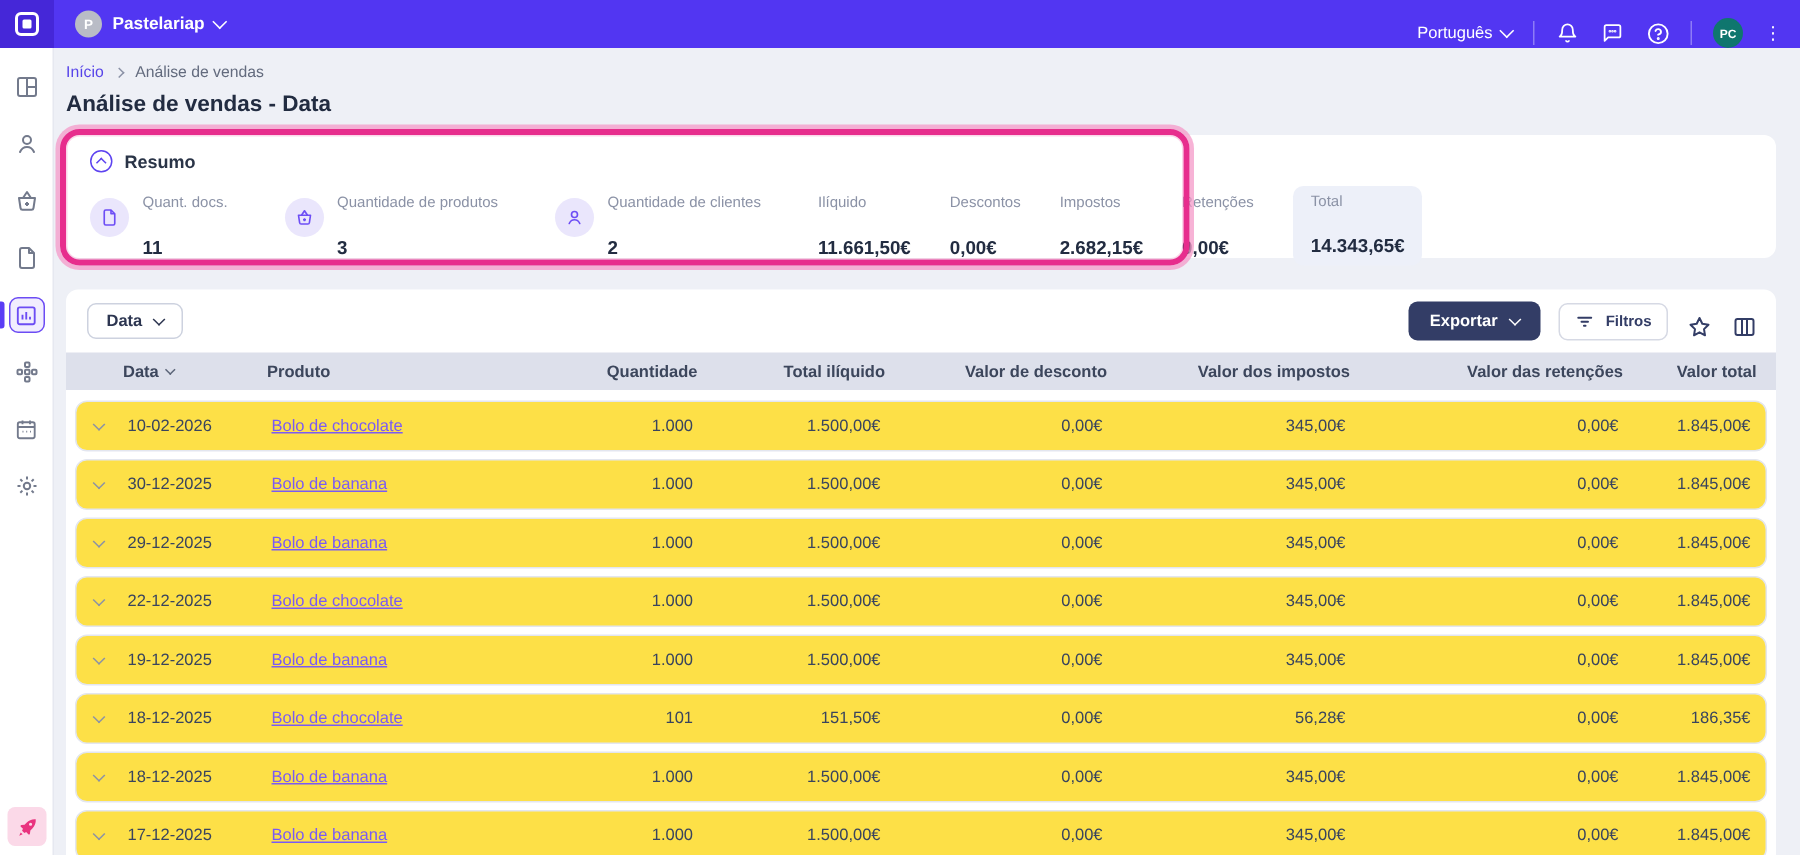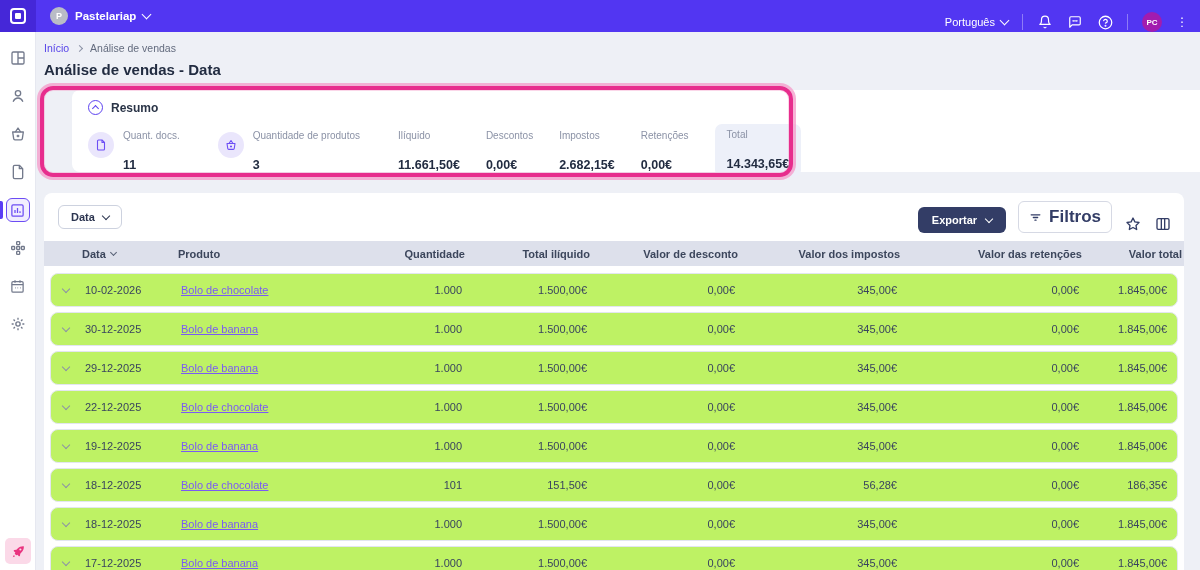--- a/index.html
+++ b/index.html
@@ -16,21 +16,21 @@
   .avatar-sm { width:18px; height:18px; border-radius:50%; background:#b9bcc6; color:#fff; font-size:9px;
     display:flex; align-items:center; justify-content:center; font-weight:bold; }
   .company-name { color:#fff; font-size:11.5px; font-weight:bold; }
   .chev { width:7px; height:7px; border-right:1.5px solid #fff; border-bottom:1.5px solid #fff;
     transform:rotate(45deg); margin-top:-3px; }
   .topbar-right { margin-left:auto; display:flex; align-items:center; gap:14px; padding-right:14px;margin-top:12px; }
   .lang { display:flex; align-items:center; gap:6px; color:#fff; font-size:11px; cursor:pointer; }
   .tb-div { width:1px; height:16px; background:rgba(255,255,255,.35); }
   .tb-icon { width:16px; height:16px; color:#fff; cursor:pointer; display:flex; align-items:center; justify-content:center; }
   .tb-icon svg { display:block; }
-  .avatar-user { width:20px; height:20px; border-radius:50%; background:#a21caf; color:#fff; font-size:8px;
+  .avatar-user { width:20px; height:20px; border-radius:50%; background:#0f766e; color:#fff; font-size:8px;
     display:flex; align-items:center; justify-content:center; font-weight:bold; cursor:pointer; }
   .kebab { color:#fff; font-size:12px; letter-spacing:0; line-height:4px; cursor:pointer; width:10px; text-align:center; }
 
   
   .sidebar { position:fixed; top:32px; left:0; width:36px; height:538px; background:#fff;
     border-right:1px solid #e6e8f0; display:flex; flex-direction:column; align-items:center; padding-top:14px; z-index:20; }
   .side-item { width:24px; height:24px; margin-bottom:14px; display:flex; align-items:center; justify-content:center;
     color:#737a8c; cursor:pointer; border-radius:6px; position:relative; }
   .side-item.active { color:#6c4cf4; border:1.5px solid #6c4cf4; background:#f1edfe; }
   .side-item.active::before { content:""; position:absolute; left:-7px; top:2px; width:3px; height:18px;
@@ -40,21 +40,21 @@
 
   
   .main { position:absolute; top:32px; left:36px; width:976px; height:538px; padding:10px 16px 0 8px; }
   .breadcrumb { display:flex; align-items:center; gap:8px; font-size:10.5px; margin-bottom:7px; }
   .bc-link { color:#5643e9; cursor:pointer; }
   .bc-sep { width:5px; height:5px; border-right:1.5px solid #8b92a6; border-bottom:1.5px solid #8b92a6; transform:rotate(-45deg); }
   .bc-cur { color:#636b7e; }
   .page-title { font-size:15px; font-weight:bold; color:#222c41; margin-bottom:12px; }
 
   
-  .resumo-wrap { position:relative;padding-left:28px; }
+  .resumo-wrap { position:relative; }
   .resumo-card { background:#fff; border-radius:8px; width:1140px; height:82px; padding:10px 16px; }
   .resumo-head { display:flex; align-items:center; gap:8px; margin-bottom:9px; }
   .collapse-btn { width:15px; height:15px; border:1.5px solid #5d43f0; border-radius:50%; color:#5d43f0;
     display:flex; align-items:center; justify-content:center; cursor:pointer; }
   .collapse-btn .chev-up { width:5px; height:5px; border-left:1.5px solid #5d43f0; border-top:1.5px solid #5d43f0;
     transform:rotate(45deg); margin-top:2px; }
   .resumo-title { font-size:12px; font-weight:bold; color:#2a3447; }
   .stats-row { display:flex; align-items:center; }
   .stat { display:flex; align-items:flex-start; gap:9px; margin-right:38px; }
   .stat-icon { width:26px; height:26px; border-radius:50%; background:#eae6fc; color:#6d4ef5;
@@ -75,37 +75,37 @@
   .group-btn { display:flex; align-items:center; gap:8px; border:1px solid #cdd2df; border-radius:6px;
     background:#fff; padding:5px 12px; font-size:11px; color:#2c3550; cursor:pointer; font-weight:bold; }
   .group-btn .chev-d { width:6px; height:6px; border-right:1.5px solid #2c3550; border-bottom:1.5px solid #2c3550;
     transform:rotate(45deg); margin-top:-2px; }
   .controls-right { margin-left:auto; display:flex; align-items:flex-end; gap:12px; }
   .export-btn { display:flex; align-items:center; gap:9px; background:#333d66; color:#fff; border:none;
     border-radius:6px; padding:7px 14px; font-size:11px; font-weight:bold; cursor:pointer; }
   .export-btn .chev-d { width:6px; height:6px; border-right:1.5px solid #fff; border-bottom:1.5px solid #fff;
     transform:rotate(45deg); margin-top:-2px; }
   .filter-btn { display:flex; align-items:center; gap:7px; background:#fff; border:1px solid #d6d9e4;
-    border-radius:6px; padding:5px 10px; font-size:17px; font-weight:bold; color:#333d66; cursor:pointer; }
+    border-radius:6px; padding:5px 10px; font-size:10px; font-weight:bold; color:#333d66; cursor:pointer; }
   .icon-btn { color:#333d66; cursor:pointer; display:flex; align-items:center; justify-content:center; width:18px; height:18px; }
 
   .thead { display:grid; grid-template-columns:34px 96px 1fr 100px 125px 148px 162px 182px 96px;
     background:#dde0eb; height:25px; align-items:center; font-size:11px; font-weight:bold; color:#3c465c; }
   .thead > div { padding:0 4px; white-space:nowrap; }
   .th-sort { display:flex; align-items:center; gap:5px; cursor:pointer; }
   .th-sort .chev-d { width:5px; height:5px; border-right:1.5px solid #5b6478; border-bottom:1.5px solid #5b6478;
     transform:rotate(45deg); margin-top:-2px; }
   .num { text-align:right; }
   .thead .num { padding-right:6px; }
-  .thead > div:last-child { padding-right:2px; }
+  .thead > div:last-child { padding-right:13px; }
 
   .rows { padding:7px 6px 0 6px; }
   .row-card { display:grid; grid-template-columns:30px 96px 1fr 100px 125px 148px 162px 182px 94px;
     align-items:center; border:1px solid #e3e6ef; border-radius:8px; height:34px; margin-bottom:5px;
-    background:#bef264; font-size:11px; color:#39445e; }
+    background:#fde047; font-size:11px; color:#39445e; }
   .row-card > div { padding:0 4px; white-space:nowrap; }
   .row-card > div:last-child { padding-right:10px; }
   .row-chev { display:flex; align-items:center; justify-content:center; cursor:pointer; }
   .row-chev .chev-d { width:6px; height:6px; border-right:1.5px solid #8b92a6; border-bottom:1.5px solid #8b92a6;
     transform:rotate(45deg); margin-top:-3px; }
   .prod-link { color:#7a5af5; cursor:pointer;text-decoration:underline; }
 </style>
 </head>
 <body>
 
@@ -248,20 +248,32 @@
           <span class="stat-icon">
             <svg width="12" height="12" viewBox="0 0 24 24" fill="none" stroke="currentColor" stroke-width="2.2" stroke-linejoin="round">
                 <path d="M4 9h16l-1.5 10a2 2 0 0 1-2 1.7h-9A2 2 0 0 1 5.5 19z"></path>
                 <path d="M8 9l4-6 4 6"></path>
                 <path d="M12 13v4M10 15h4"></path>
               </svg>
           </span>
           <span>
             <div class="stat-label">Quantidade de produtos</div>
             <div class="stat-value">3</div>
+          </span>
+        </div>
+        <div class="stat">
+          <span class="stat-icon">
+            <svg width="12" height="12" viewBox="0 0 24 24" fill="none" stroke="currentColor" stroke-width="2.2" stroke-linecap="round">
+                <circle cx="12" cy="8" r="4"></circle>
+                <path d="M5 20c1.5-3.5 4-5 7-5s5.5 1.5 7 5"></path>
+              </svg>
+          </span>
+          <span>
+            <div class="stat-label">Quantidade de clientes</div>
+            <div class="stat-value">2</div>
           </span>
         </div>
 
         <div class="amount">
           <div class="stat-label">Ilíquido</div>
           <div class="stat-value">11.661,50€</div>
         </div>
         <div class="amount">
           <div class="stat-label">Descontos</div>
           <div class="stat-value">0,00€</div>

